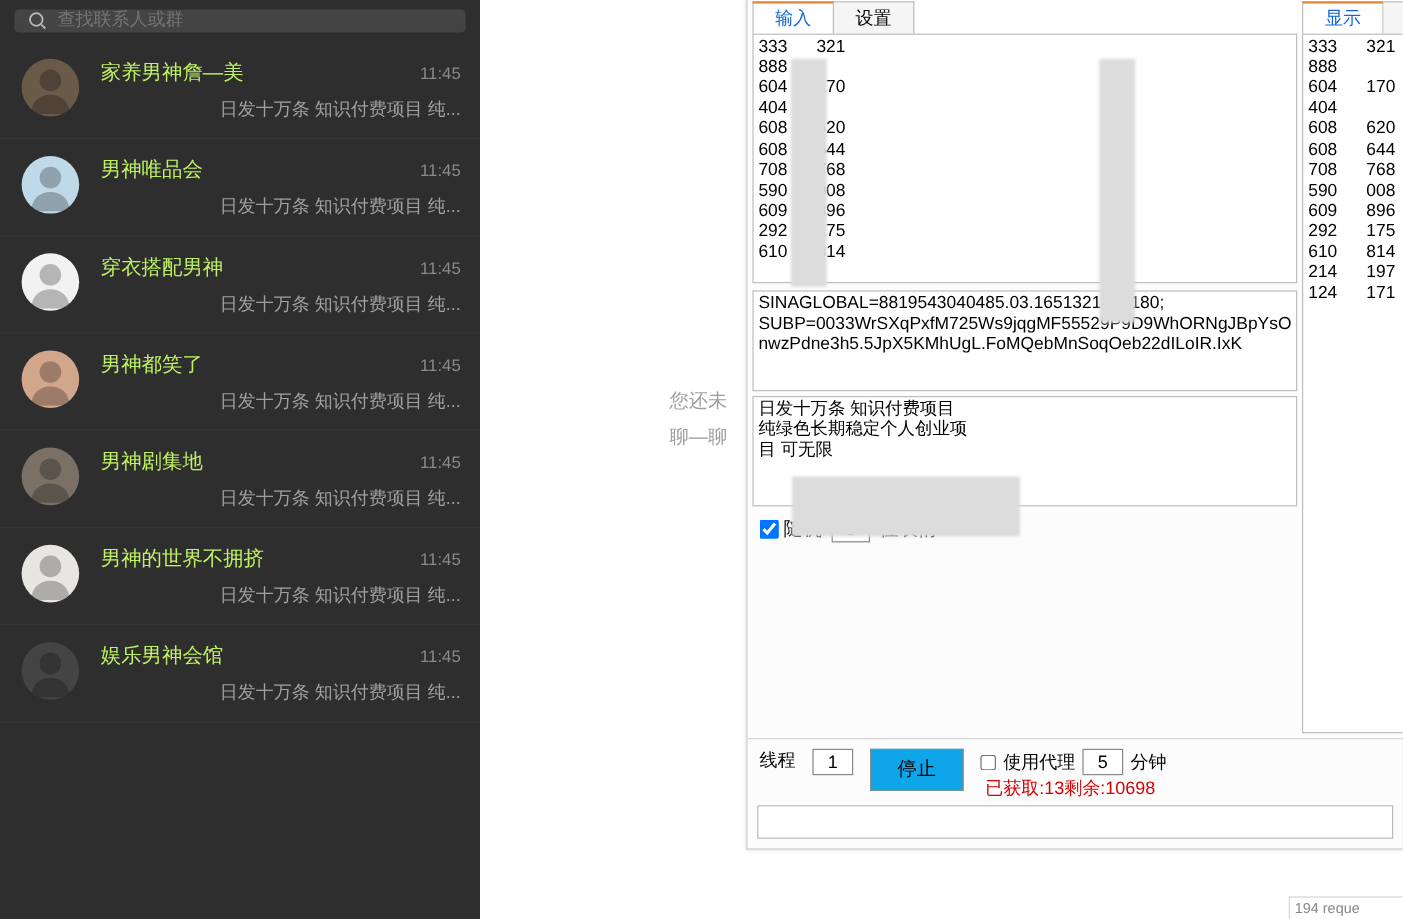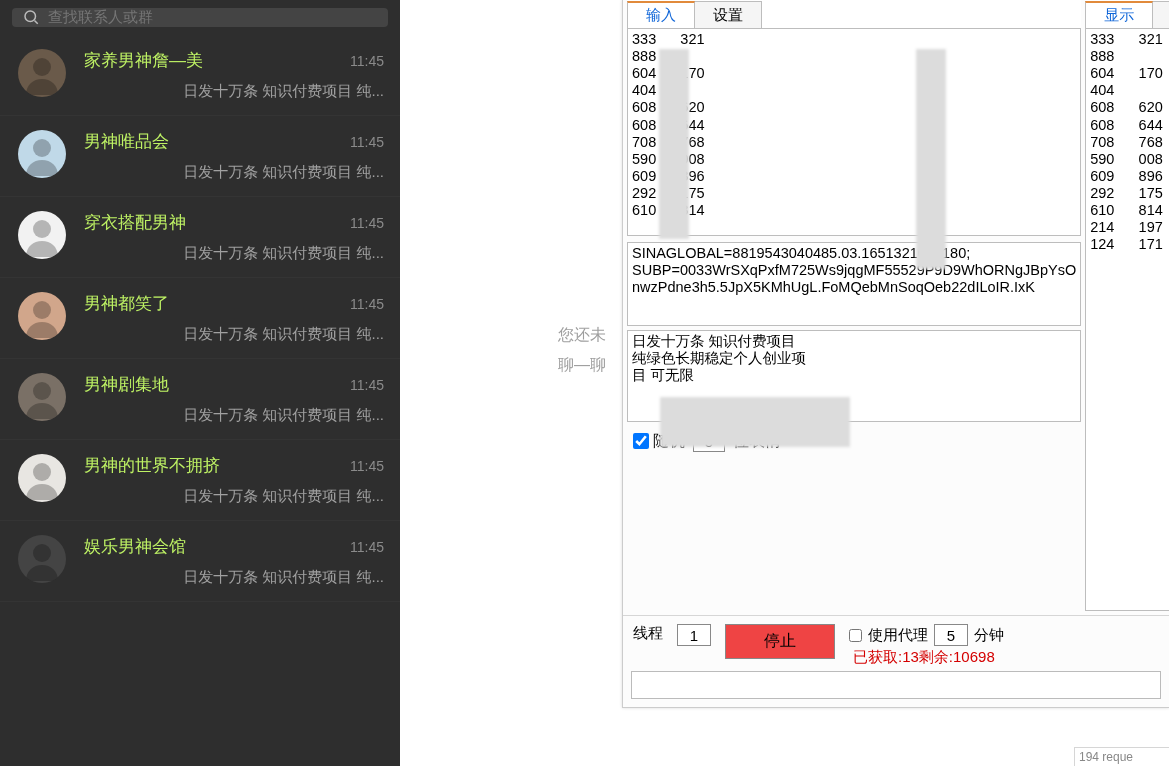--- a/index.html
+++ b/index.html
@@ -204,22 +204,22 @@
   }
   .bottom-bar input[type=text] {
     width: 34px;
     border: 1px solid #888;
     text-align: center;
     font-size: 15px;
     height: 22px;
   }
   .btn {
     border: 1px solid #888;
-    background: #ef4444;
-    padding: 6px 38px;
+    background: #0ea5e9;
+    padding: 6px 22px;
     font-size: 16px;
     cursor: pointer;
   }
   .status-line {
     color: #d40000;
     font-size: 15px;
     padding-left: 4px;
   }
   .status-wrap {
     display:flex;

